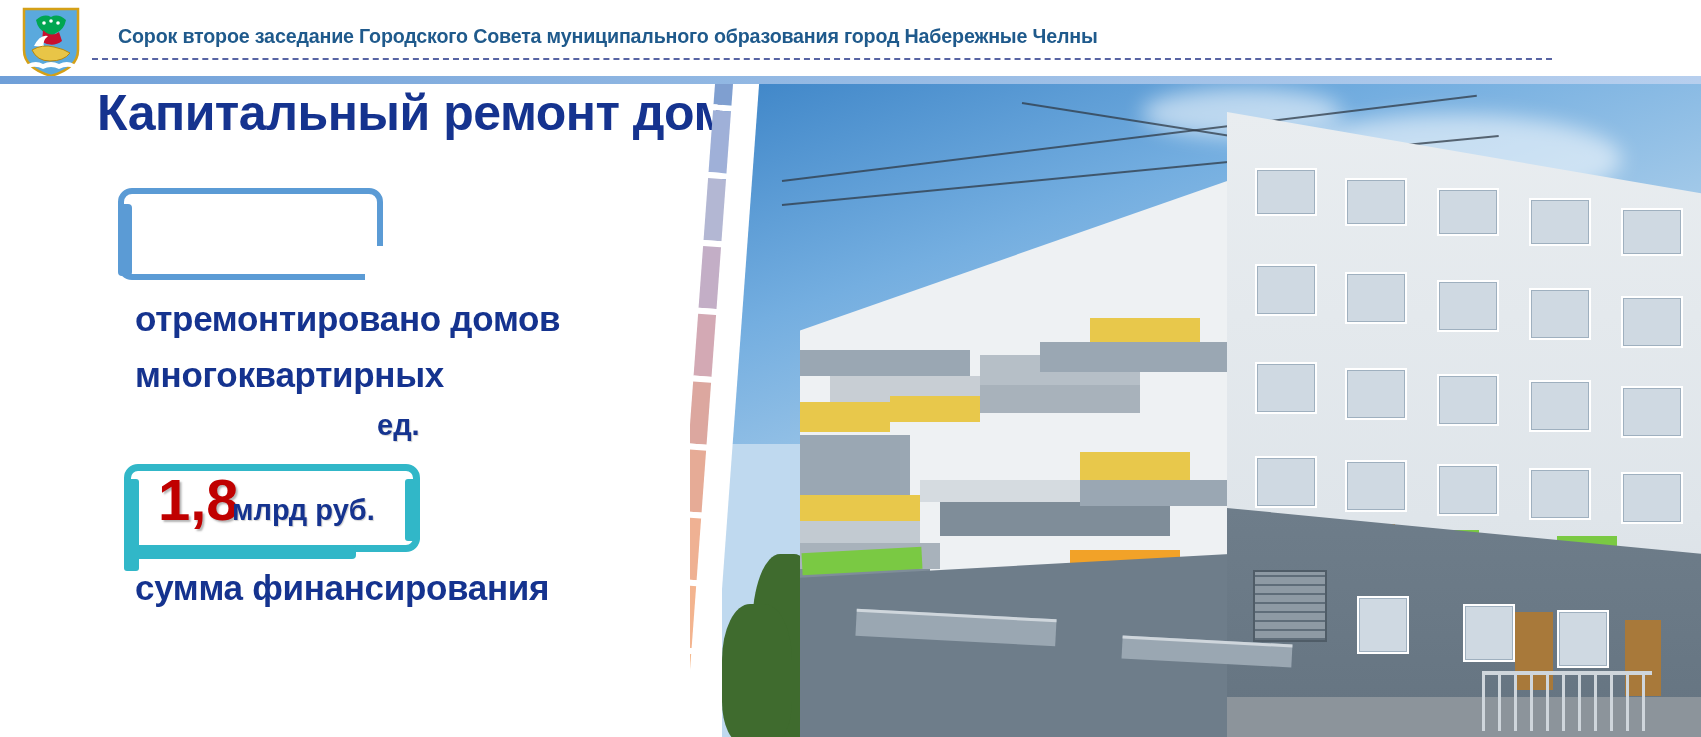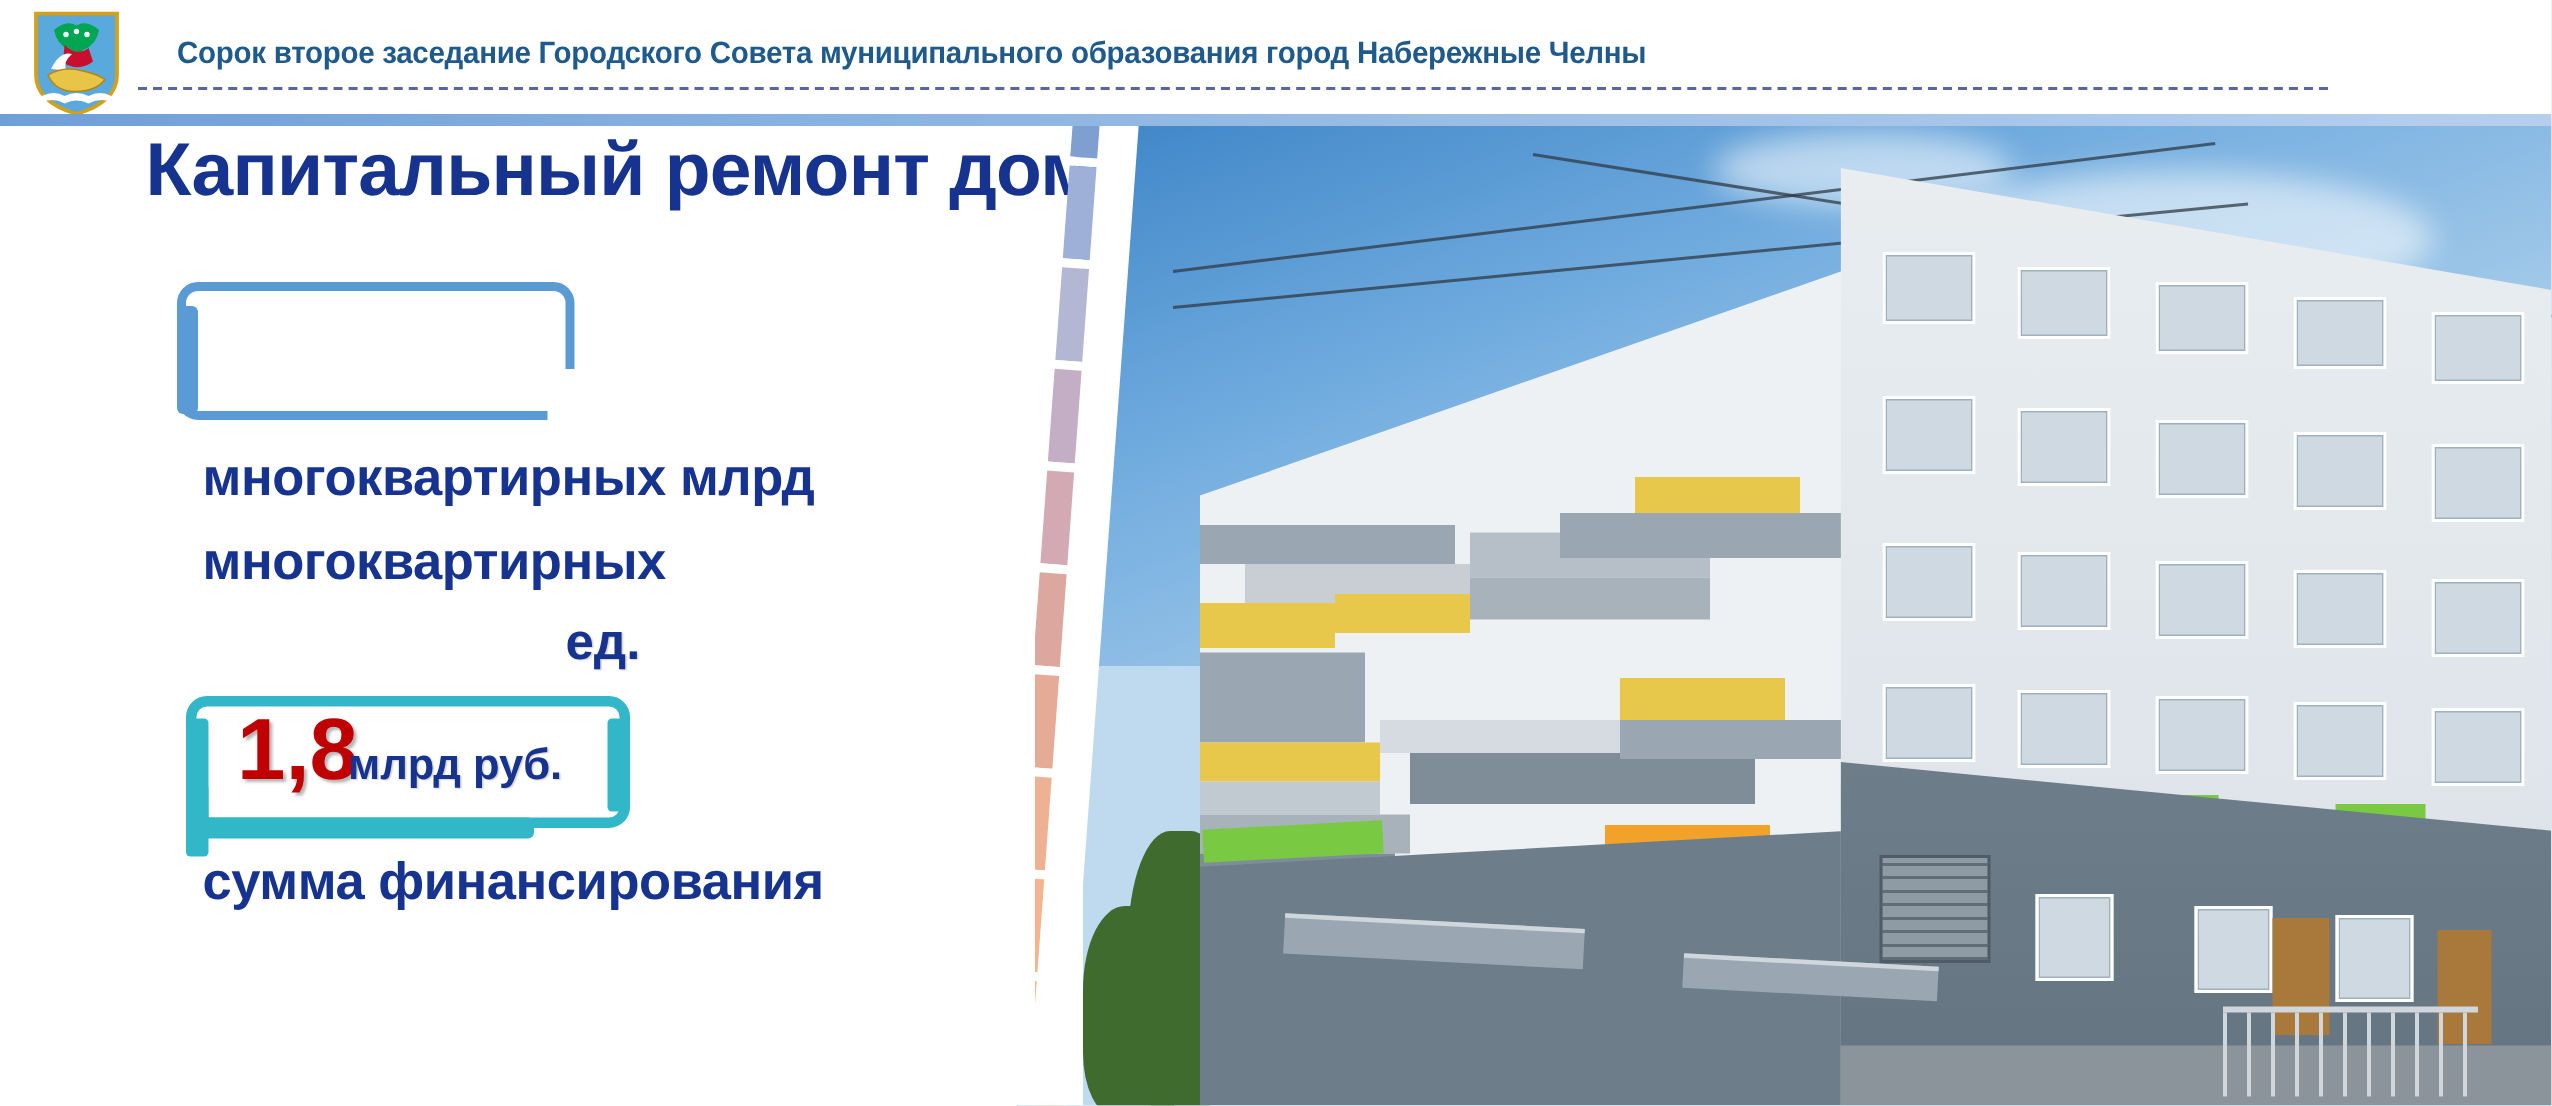--- a/index.html
+++ b/index.html
@@ -66,21 +66,21 @@
     position:absolute;left:118px;top:188px;width:265px;height:92px;
   }
   #stat1-value{
     position:absolute;left:155px;top:197px;
     font-size:58px;font-weight:bold;color:#c00000;
     text-shadow:2px 2px 2px rgba(120,120,120,.55);
     font-family:"Liberation Sans", sans-serif;
   }
   #stat1-unit{
     position:absolute;left:259px;top:221px;
-    font-size:34px;font-weight:bold;color:#15338f;
+    font-size:29px;font-weight:bold;color:#15338f;
     text-shadow:1px 1px 1px rgba(150,150,150,.45);
     font-family:"Liberation Sans", sans-serif;
   }
   .caption{
     position:absolute;left:135px;
     font-size:35px;font-weight:bold;color:#15338f;
     white-space:nowrap;letter-spacing:-0.3px;
     font-family:"Liberation Sans", sans-serif;
   }
   #cap1-l1{top:299px;}
@@ -222,21 +222,21 @@
 </div>
 
 <div id="blue-bar"></div>
 
 <div id="slide-title">Капитальный ремонт домов</div>
 
 <div id="stat1-frame"></div>
 <div id="stat1-inner">
   <div id="stat1-unit">ед.</div>
 </div>
-<div class="caption" id="cap1-l1">многоквартирных млрд</div>
+<div class="caption" id="cap1-l1">отремонтировано домов</div>
 <div class="caption" id="cap1-l2">многоквартирных</div>
 
 <div id="stat2-frame"></div>
 <div id="stat2-foot-cap"></div>
 <div id="stat2-foot"></div>
 <div id="stat2-value">1,8</div>
 <div id="stat2-unit">млрд руб.</div>
 <div class="caption" id="cap2-l1">сумма финансирования</div>
 
 <div id="photo">

